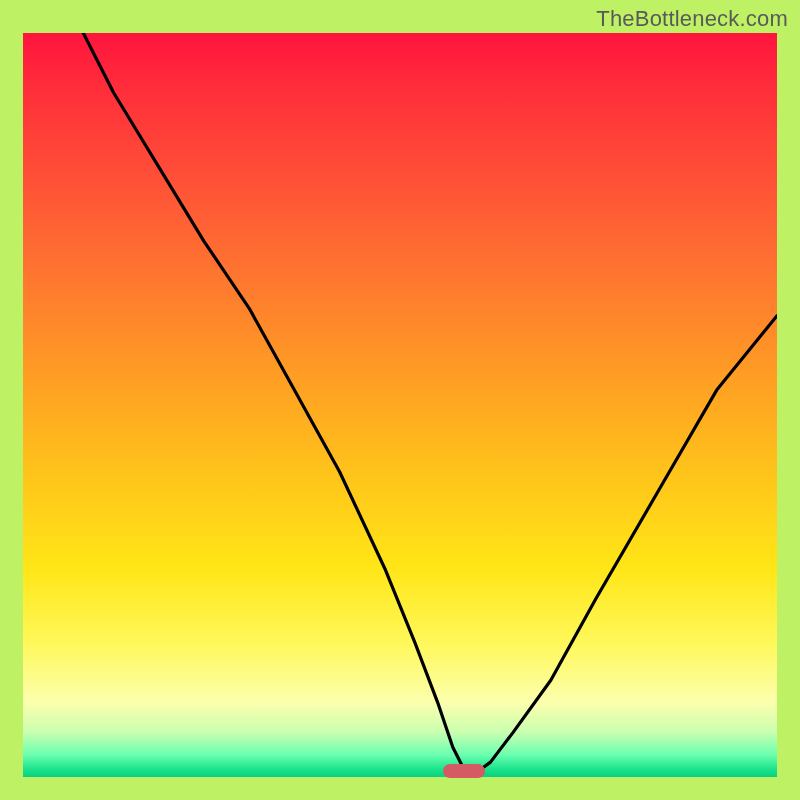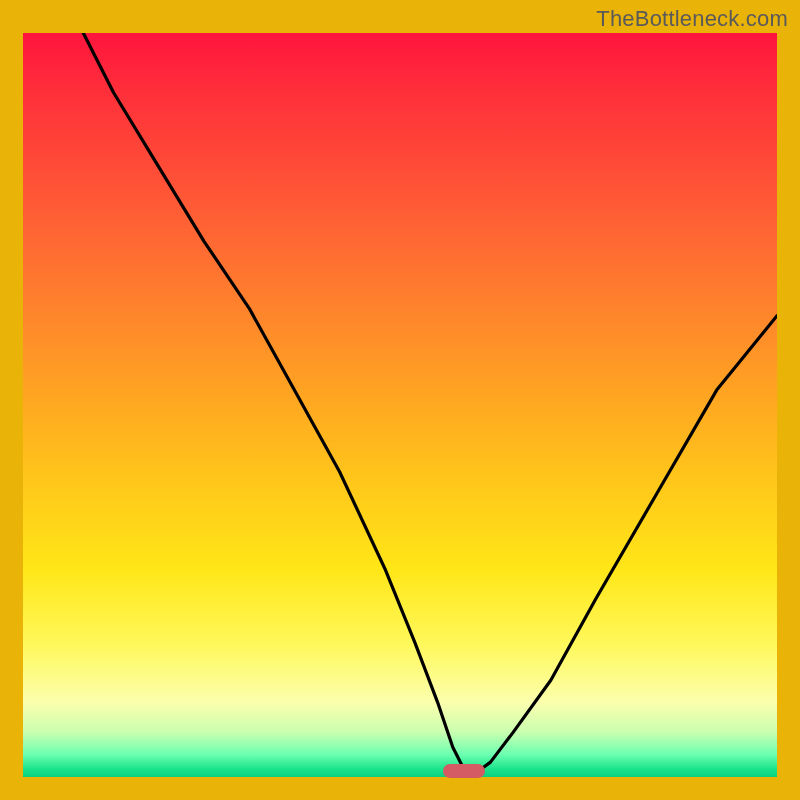--- a/index.html
+++ b/index.html
@@ -8,21 +8,21 @@
     width: 800px;
     height: 800px;
     background: #000;
     overflow: hidden;
     font-family: Arial, Helvetica, sans-serif;
   }
   .frame {
     position: relative;
     width: 800px;
     height: 800px;
-    background: #eab308;
+    background: #bef264;
   }
   .watermark {
     position: absolute;
     top: 6px;
     right: 12px;
     color: #5a5a5a;
     font-size: 22px;
     font-weight: 500;
     letter-spacing: 0.2px;
     user-select: none;

